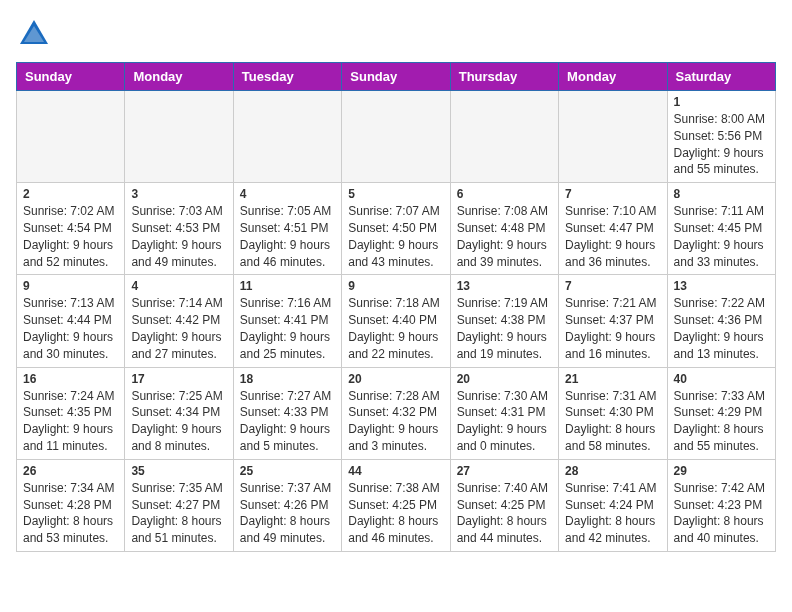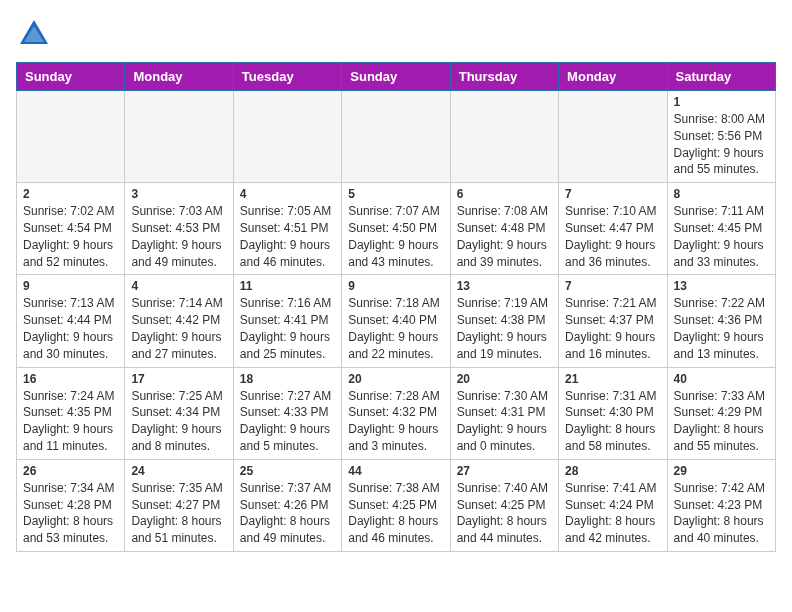--- a/index.html
+++ b/index.html
@@ -227,21 +227,21 @@
           <span class="day-number">40</span>
           <div class="day-info">Sunrise: 7:33 AM<br>Sunset: 4:29 PM<br>Daylight: 8 hours and 55 minutes.</div>
         </td>
       </tr>
       <tr>
         <td>
           <span class="day-number">26</span>
           <div class="day-info">Sunrise: 7:34 AM<br>Sunset: 4:28 PM<br>Daylight: 8 hours and 53 minutes.</div>
         </td>
         <td>
-          <span class="day-number">24</span>
+          <span class="day-number">35</span>
           <div class="day-info">Sunrise: 7:35 AM<br>Sunset: 4:27 PM<br>Daylight: 8 hours and 51 minutes.</div>
         </td>
         <td>
           <span class="day-number">25</span>
           <div class="day-info">Sunrise: 7:37 AM<br>Sunset: 4:26 PM<br>Daylight: 8 hours and 49 minutes.</div>
         </td>
         <td>
           <span class="day-number">44</span>
           <div class="day-info">Sunrise: 7:38 AM<br>Sunset: 4:25 PM<br>Daylight: 8 hours and 46 minutes.</div>
         </td>

